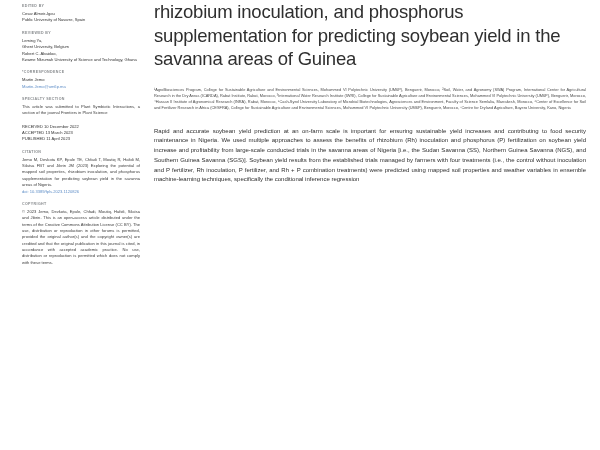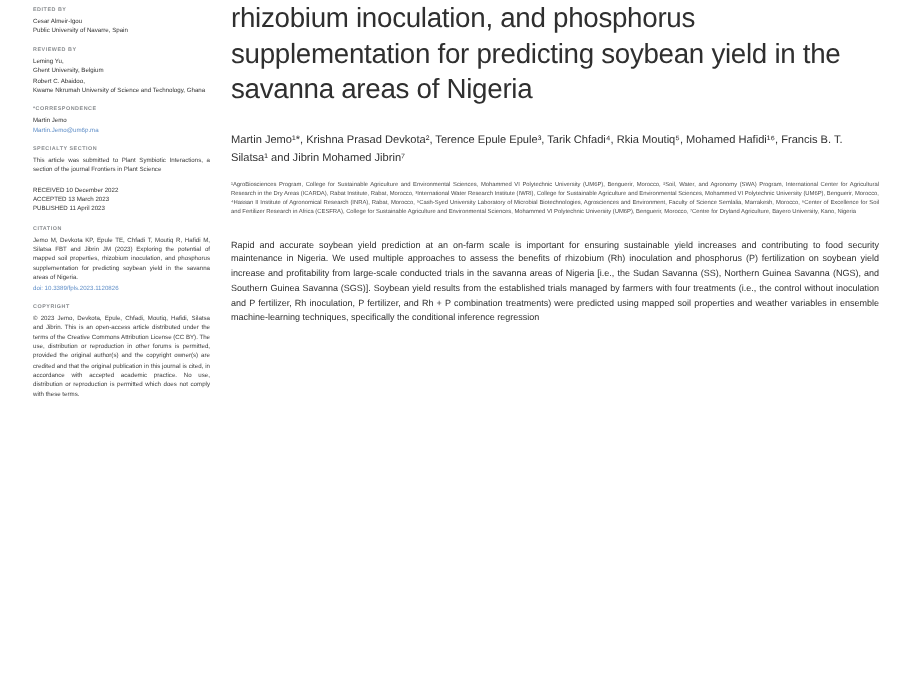--- a/index.html
+++ b/index.html
@@ -141,21 +141,20 @@
     </div>
 
     <div class="meta-block">
       <div class="meta-head">COPYRIGHT</div>
       <div class="meta-body">© 2023 Jemo, Devkota, Epule, Chfadi, Moutiq, Hafidi, Silatsa and Jibrin. This is an open-access article distributed under the terms of the Creative Commons Attribution License (CC BY). The use, distribution or reproduction in other forums is permitted, provided the original author(s) and the copyright owner(s) are credited and that the original publication in this journal is cited, in accordance with accepted academic practice. No use, distribution or reproduction is permitted which does not comply with these terms.</div>
     </div>
 
   </div>
 
   <div class="main-col">
-    <h1 class="title">rhizobium inoculation, and phosphorus supplementation for predicting soybean yield in the savanna areas of Nigeria</h1>
-    <div class="authors">Martin Jemo¹*, Krishna Prasad Devkota², Terence Epule Epule³, Tarik Chfadi⁴, Rkia Moutiq⁵, Mohamed Hafidi¹⁶, Francis B. T. Silatsa¹ and Jibrin Mohamed Jibrin⁷</div>
+    <h1 class="title">rhizobium inoculation, and phosphorus supplementation for predicting soybean yield in the savanna areas of Guinea</h1>
     <div class="affil">¹AgroBiosciences Program, College for Sustainable Agriculture and Environmental Sciences, Mohammed VI Polytechnic University (UM6P), Benguerir, Morocco, ²Soil, Water, and Agronomy (SWA) Program, International Center for Agricultural Research in the Dry Areas (ICARDA), Rabat Institute, Rabat, Morocco, ³International Water Research Institute (IWRI), College for Sustainable Agriculture and Environmental Sciences, Mohammed VI Polytechnic University (UM6P), Benguerir, Morocco, ⁴Hassan II Institute of Agronomical Research (INRA), Rabat, Morocco, ⁵Cash-Syed University Laboratory of Microbial Biotechnologies, Agrosciences and Environment, Faculty of Science Semlalia, Marrakesh, Morocco, ⁶Center of Excellence for Soil and Fertilizer Research in Africa (CESFRA), College for Sustainable Agriculture and Environmental Sciences, Mohammed VI Polytechnic University (UM6P), Benguerir, Morocco, ⁷Centre for Dryland Agriculture, Bayero University, Kano, Nigeria</div>
     <div class="abstract">
       <p>Rapid and accurate soybean yield prediction at an on-farm scale is important for ensuring sustainable yield increases and contributing to food security maintenance in Nigeria. We used multiple approaches to assess the benefits of rhizobium (Rh) inoculation and phosphorus (P) fertilization on soybean yield increase and profitability from large-scale conducted trials in the savanna areas of Nigeria [i.e., the Sudan Savanna (SS), Northern Guinea Savanna (NGS), and Southern Guinea Savanna (SGS)]. Soybean yield results from the established trials managed by farmers with four treatments (i.e., the control without inoculation and P fertilizer, Rh inoculation, P fertilizer, and Rh + P combination treatments) were predicted using mapped soil properties and weather variables in ensemble machine-learning techniques, specifically the conditional inference regression</p>
     </div>
   </div>
 
 </div>
 
 </body></html>

